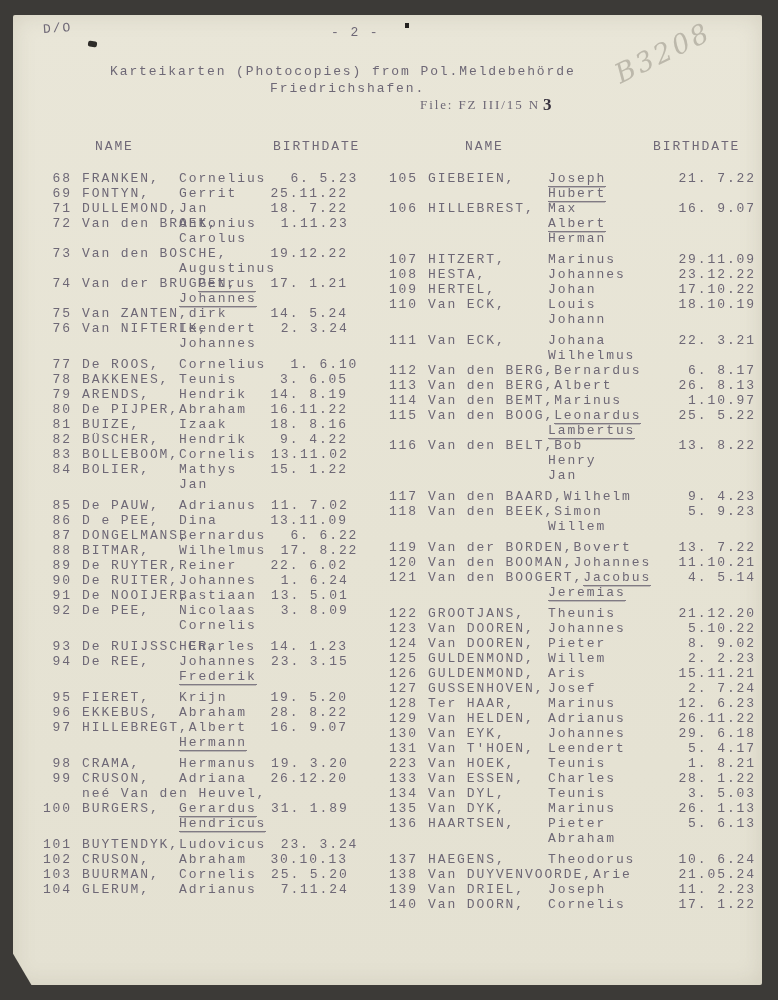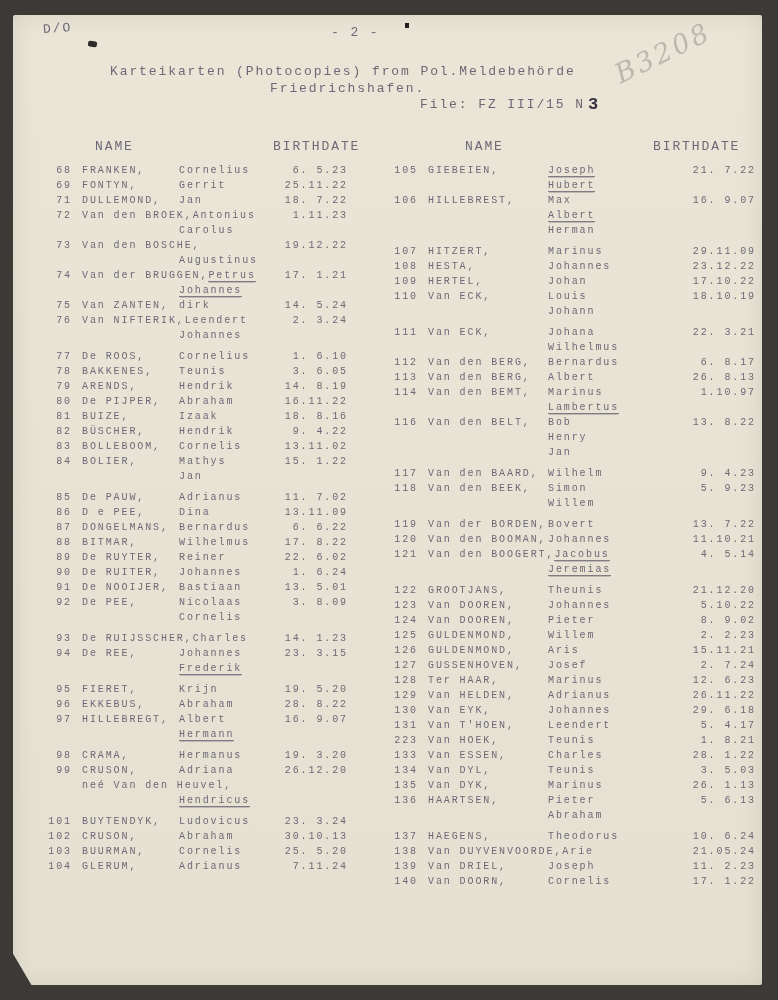--- a/index.html
+++ b/index.html
@@ -15,33 +15,33 @@
     box-shadow:inset 0 0 22px rgba(120,110,90,.18);
     color:#6e6876;
   }
   .typed{white-space:pre;letter-spacing:1.9px;font-size:13px;position:absolute;}
   .corner-mark{left:30px;top:6px;font-size:13px;transform:rotate(-4deg);}
   .page-num{left:318px;top:10px;}
   .dot{position:absolute;left:392px;top:8px;width:4px;height:5px;background:#23211f;}
   .smudge{position:absolute;left:75px;top:26px;width:9px;height:6px;background:#2e2c29;border-radius:2px;transform:rotate(8deg);}
   .title1{left:97px;top:49px;}
   .title2{left:257px;top:66px;}
-  .fileref{left:407px;top:79px;}
+  .fileref{left:407px;top:79px;font-family:Liberation Serif, serif;}
   .file-num{font-weight:bold;font-size:17px;color:#38333f;letter-spacing:0;margin-left:3px;position:relative;top:1px;}
   .handwritten{
     position:absolute;left:598px;top:22px;
     font-family:"DejaVu Serif",serif;font-style:italic;
     font-size:27px;color:#bcb8ab;letter-spacing:3px;
     transform:rotate(-26deg);
   }
   .hdr span{position:absolute;top:0;white-space:pre;letter-spacing:1.9px;font-size:13px;}
   .hdr{position:absolute;left:0;top:124px;width:100%;height:16px;color:#6f6877;text-align:center;}
   .h1{left:82px;} .h2{left:260px;} .h3{left:452px;} .h4{left:640px;}
 
-  .col{position:absolute;top:148px;font-size:10px;letter-spacing:1.9px;line-height:15px;}
+  .col{position:absolute;top:156px;font-size:13px;letter-spacing:1.9px;line-height:15px;}
   #col-left{left:29px;width:306px;}
   #col-right{left:375px;width:368px;}
   .trow{display:flex;}
   .num{width:30px;text-align:right;margin-right:10px;flex:0 0 30px;white-space:pre;}
   .surname{white-space:pre;}
   #col-left .surname{min-width:97px;}
   #col-right .surname{min-width:120px;}
   .given{flex:1;white-space:pre;}
   .date{flex:0 0 92px;width:92px;text-align:right;white-space:pre;}
   .note{white-space:pre;}
@@ -311,20 +311,26 @@
         <span class="num">99</span>
         <span class="surname">CRUSON,</span>
         <span class="given"><span>Adriana</span></span>
         <span class="date">26.12.20</span>
       </div>
       <div class="trow">
         <span class="num"></span>
         <span class="note">neé Van den Heuvel,</span>
       </div>
       <div class="trow">
+        <span class="num">100</span>
+        <span class="surname">BURGERS,</span>
+        <span class="given"><span class="u">Gerardus</span></span>
+        <span class="date">31. 1.89</span>
+      </div>
+      <div class="trow">
         <span class="num"></span>
         <span class="surname"></span>
         <span class="given"><span class="u">Hendricus</span></span>
         <span class="date"></span>
       </div>
       <div class="gap"></div>
       <div class="trow">
         <span class="num">101</span>
         <span class="surname">BUYTENDYK,</span>
         <span class="given"><span>Ludovicus</span></span>
@@ -434,20 +440,26 @@
         <span class="num">113</span>
         <span class="surname">Van den BERG,</span>
         <span class="given"><span>Albert</span></span>
         <span class="date">26. 8.13</span>
       </div>
       <div class="trow">
         <span class="num">114</span>
         <span class="surname">Van den BEMT,</span>
         <span class="given"><span>Marinus</span></span>
         <span class="date">1.10.97</span>
+      </div>
+      <div class="trow">
+        <span class="num">115</span>
+        <span class="surname">Van den BOOG,</span>
+        <span class="given"><span class="u">Leonardus</span></span>
+        <span class="date">25. 5.22</span>
       </div>
       <div class="trow">
         <span class="num"></span>
         <span class="surname"></span>
         <span class="given"><span class="u">Lambertus</span></span>
         <span class="date"></span>
       </div>
       <div class="trow">
         <span class="num">116</span>
         <span class="surname">Van den BELT,</span>

